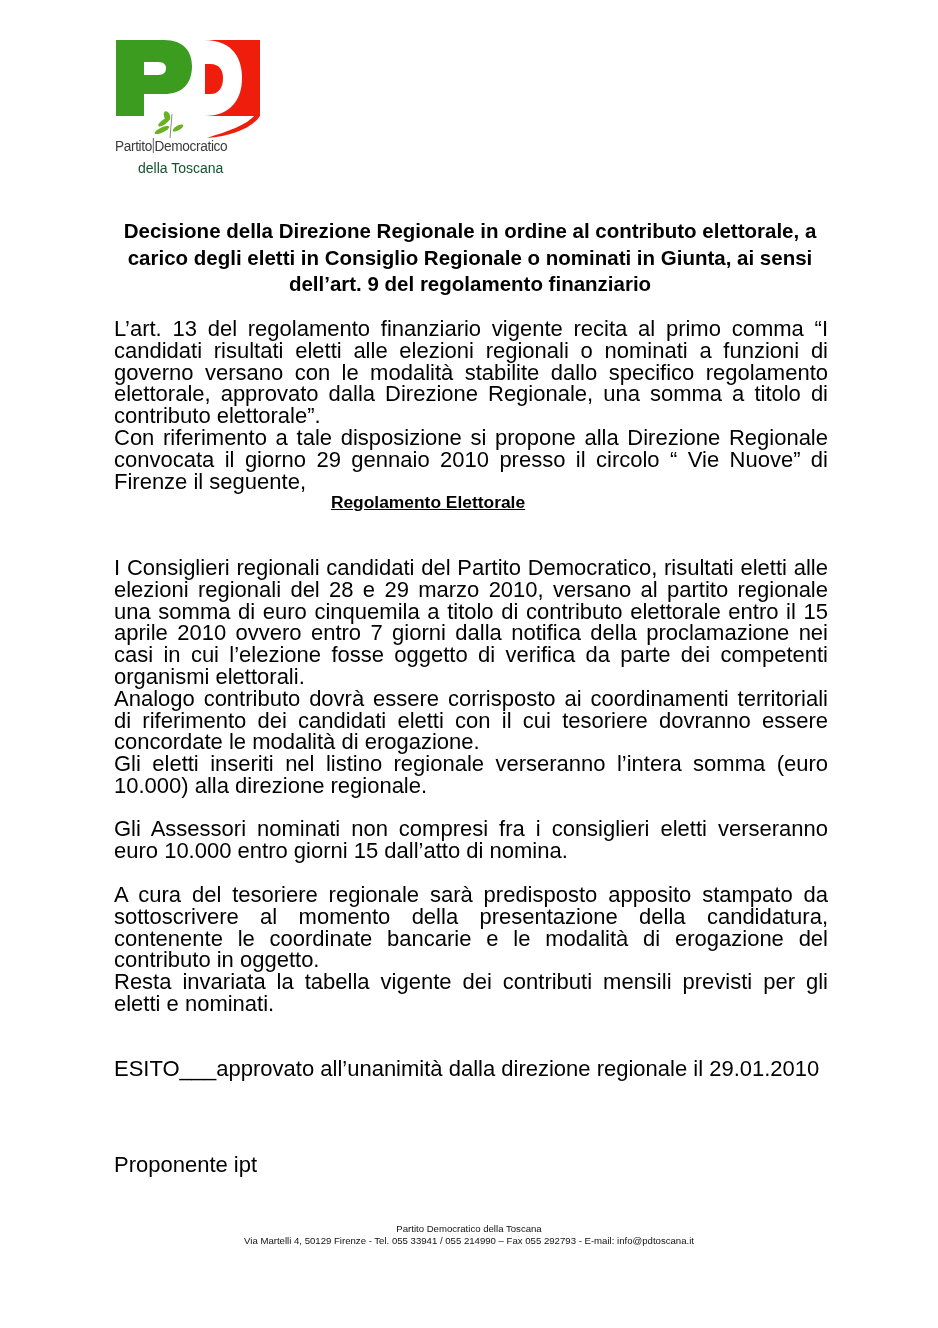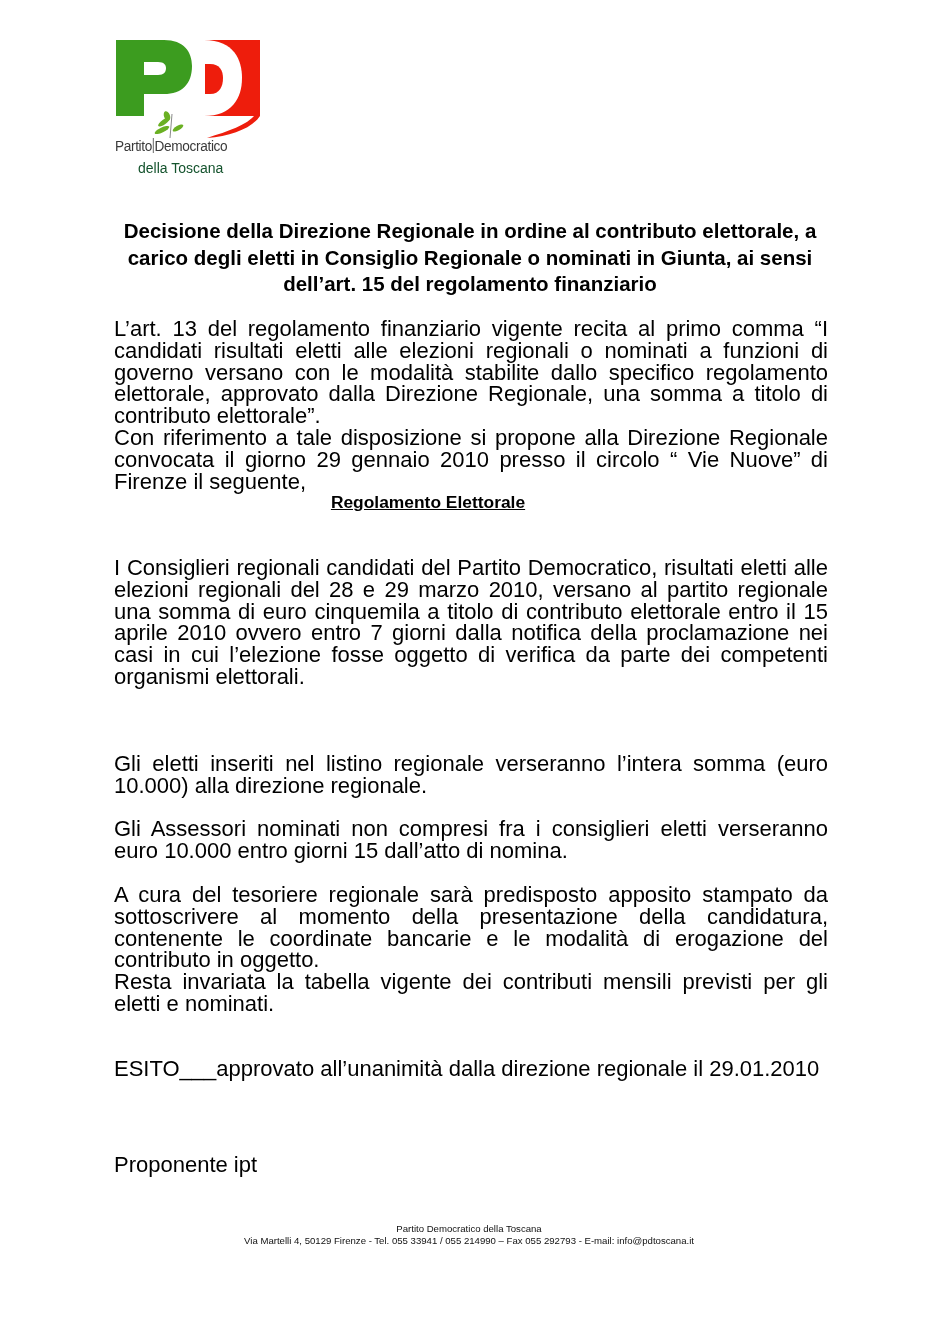--- a/index.html
+++ b/index.html
@@ -61,31 +61,32 @@
       <ellipse cx="66" cy="90" rx="6" ry="2.2" fill="#6ab023" transform="rotate(-30 66 90)"></ellipse>
       <ellipse cx="55" cy="78" rx="3" ry="5" fill="#6ab023" transform="rotate(-20 55 78)"></ellipse>
     </g>
   </svg>
   <div class="logo-text">
     <span>Partito</span><span class="sep"></span><span>Democratico</span>
   </div>
   <div class="logo-sub">della Toscana</div>
 </div>
 
-<div class="title">Decisione della Direzione Regionale in ordine al contributo elettorale, a carico degli eletti in Consiglio Regionale o nominati in Giunta, ai sensi dell’art. 15 del regolamento finanziario</div>
+<div class="title">Decisione della Direzione Regionale in ordine al contributo elettorale, a carico degli eletti in Consiglio Regionale o nominati in Giunta, ai sensi dell’art. 9 del regolamento finanziario</div>
 
 <div class="body-text" style="top:318px;">
   <p class="last-line">L’art. 13 del regolamento finanziario vigente recita al primo comma “I candidati risultati eletti alle elezioni regionali o nominati a funzioni di governo versano con le modalità stabilite dallo specifico regolamento elettorale, approvato dalla Direzione Regionale, una somma a titolo di contributo elettorale”.</p>
   <p class="last-line">Con riferimento a tale disposizione si propone alla Direzione Regionale convocata il giorno 29 gennaio 2010 presso il circolo “ Vie Nuove” di Firenze il seguente,</p>
 </div>
 
 <div class="section-title">Regolamento Elettorale</div>
 
 <div class="body-text" style="top:557px;">
   <p class="last-line">I Consiglieri regionali candidati del Partito Democratico, risultati eletti alle elezioni regionali del 28 e 29 marzo 2010, versano al partito regionale una somma di euro cinquemila a titolo di contributo elettorale entro il 15 aprile 2010 ovvero entro 7 giorni dalla notifica della proclamazione nei casi in cui l’elezione fosse oggetto di verifica da parte dei competenti organismi elettorali.</p>
+  <p class="last-line">Analogo contributo dovrà essere corrisposto ai coordinamenti territoriali di riferimento dei candidati eletti con il cui tesoriere dovranno essere concordate le modalità di erogazione.</p>
 </div>
 
 <div class="body-text" style="top:753px;">
   <p class="last-line">Gli eletti inseriti nel listino regionale verseranno l’intera somma (euro 10.000) alla direzione regionale.</p>
 </div>
 
 <div class="body-text" style="top:818px;">
   <p class="last-line">Gli Assessori nominati non compresi fra i consiglieri eletti  verseranno euro 10.000 entro giorni 15 dall’atto di nomina.</p>
 </div>
 

